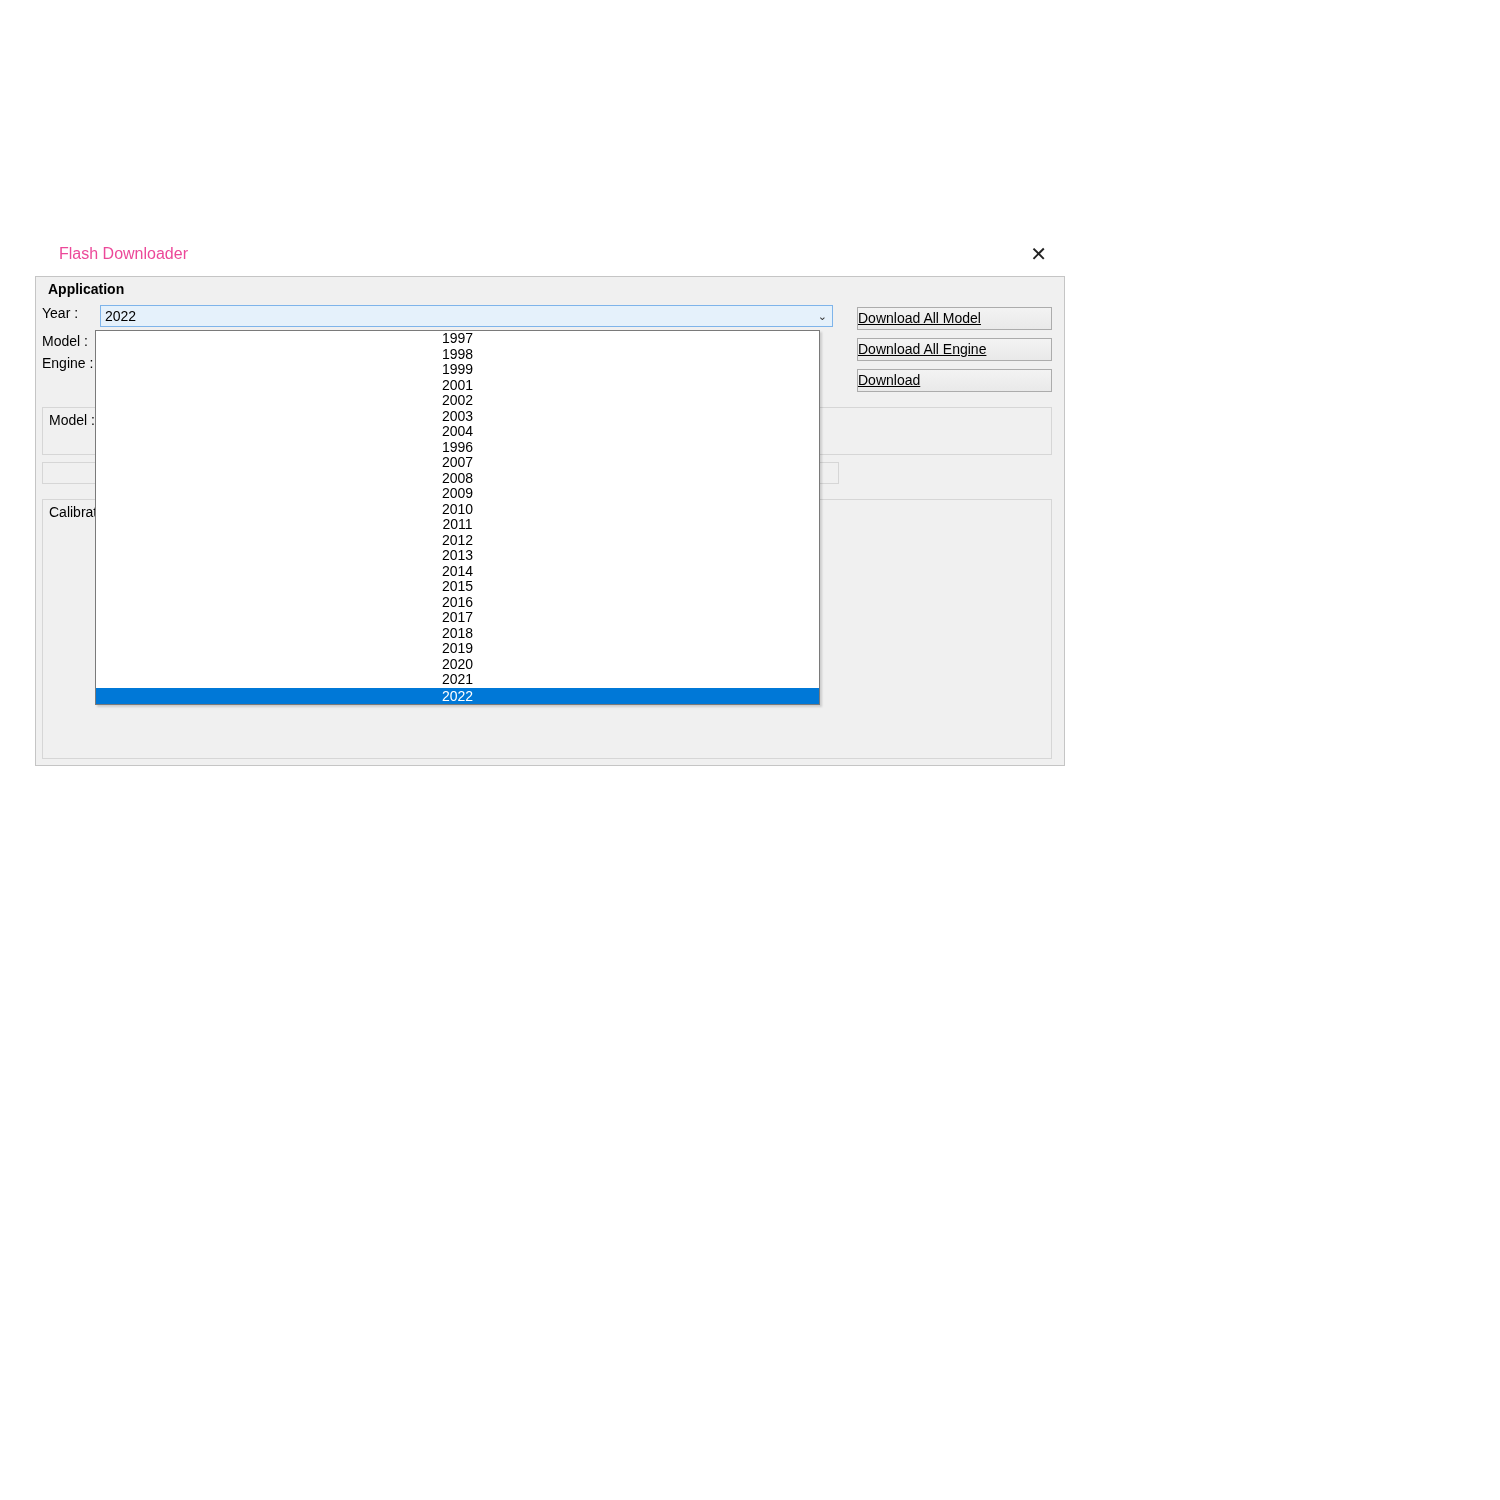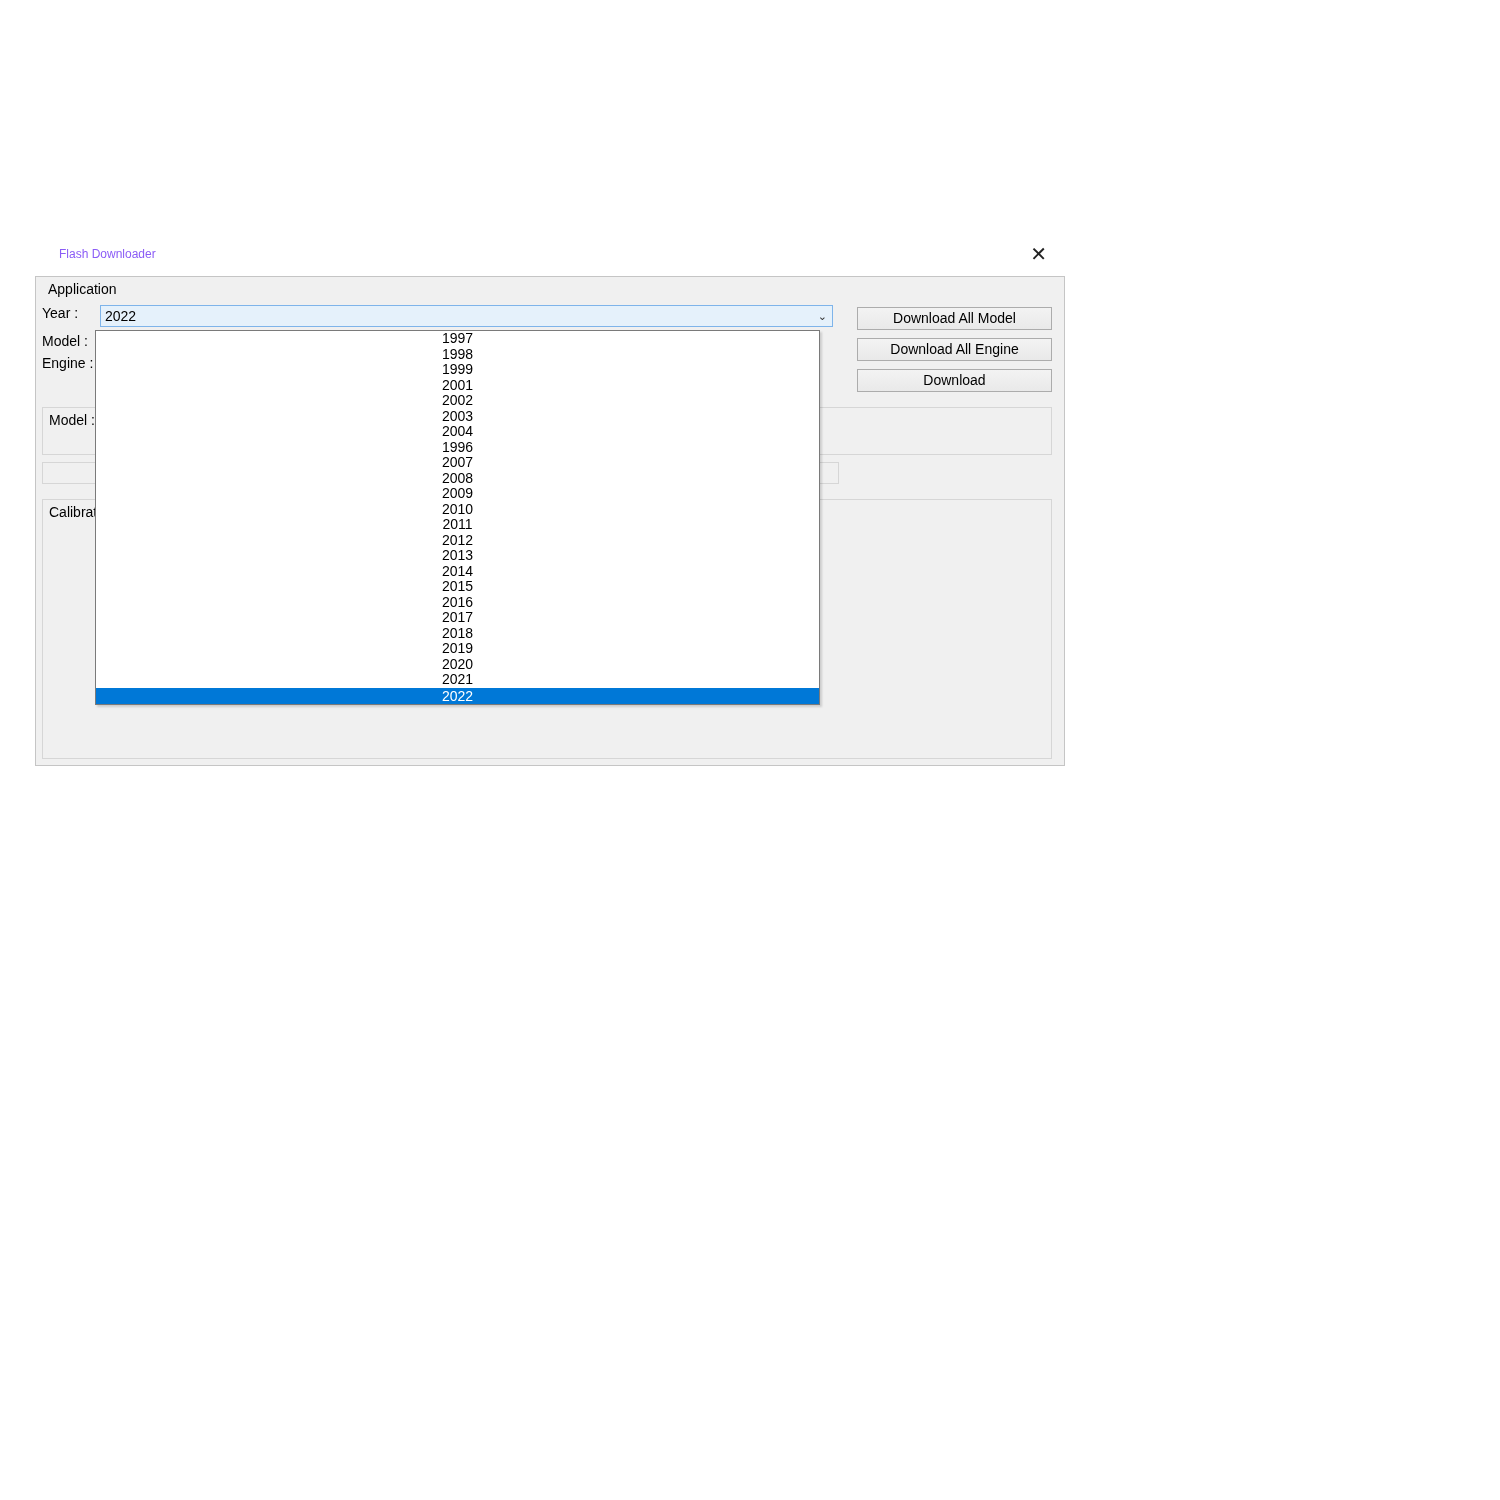--- a/index.html
+++ b/index.html
@@ -17,22 +17,22 @@
     width: 1030px;
   }
   .titlebar {
     display: flex;
     justify-content: space-between;
     align-items: center;
     padding: 4px 10px 12px 24px;
     background: #ffffff;
   }
   .title {
-    font-size: 12px;
-    color: #8b5cf6;
+    font-size: 16px;
+    color: #ec4899;
   }
   .close {
     font-size: 20px;
     padding: 0 8px;
     cursor: pointer;
     color: #222;
     font-weight: 300;
     line-height: 1;
   }
   .client {
@@ -41,21 +41,21 @@
     padding: 6px;
     padding-top: 0;
     position: relative;
     height: 490px;
   }
   .menubar {
     font-size: 14px;
     color: #000;
     padding: 4px 2px 8px 2px;
   }
-  .menu-item { padding: 2px 4px; cursor: default; }
+  .menu-item { padding: 2px 4px; cursor: default; font-weight: bold; }
   .row {
     display: flex;
     margin-bottom: 6px;
   }
   .label-cell {
     width: 58px;
     font-size: 14px;
     color: #000;
   }
   .combo {
@@ -80,23 +80,23 @@
     pointer-events: none;
   }
   .btn {
     width: 195px;
     height: 23px;
     margin-left: 20px;
     background: linear-gradient(#f3f3f3,#e9e9e9);
     border: 1px solid #acacac;
     font-size: 14px;
     color: #000;
-    text-align: center;
     cursor: pointer;
     line-height: 21px;
+    text-decoration: underline;
   }
   .right-buttons {
     position: absolute;
     right: 12px;
     top: 30px;
     width: 195px;
   }
   .right-buttons .btn { margin: 0 0 8px 0; width: 100%; }
   .panel {
     border: 1px solid #d6d6d6;

